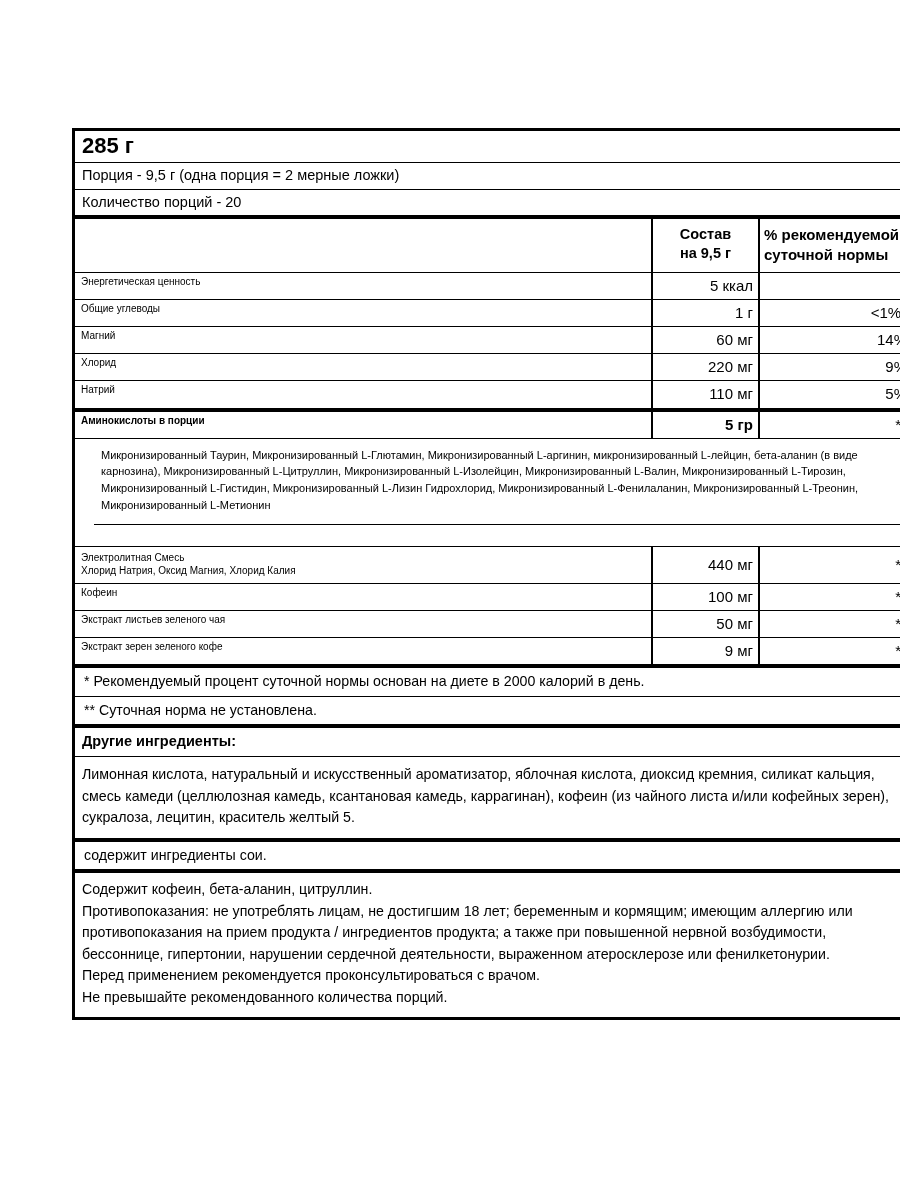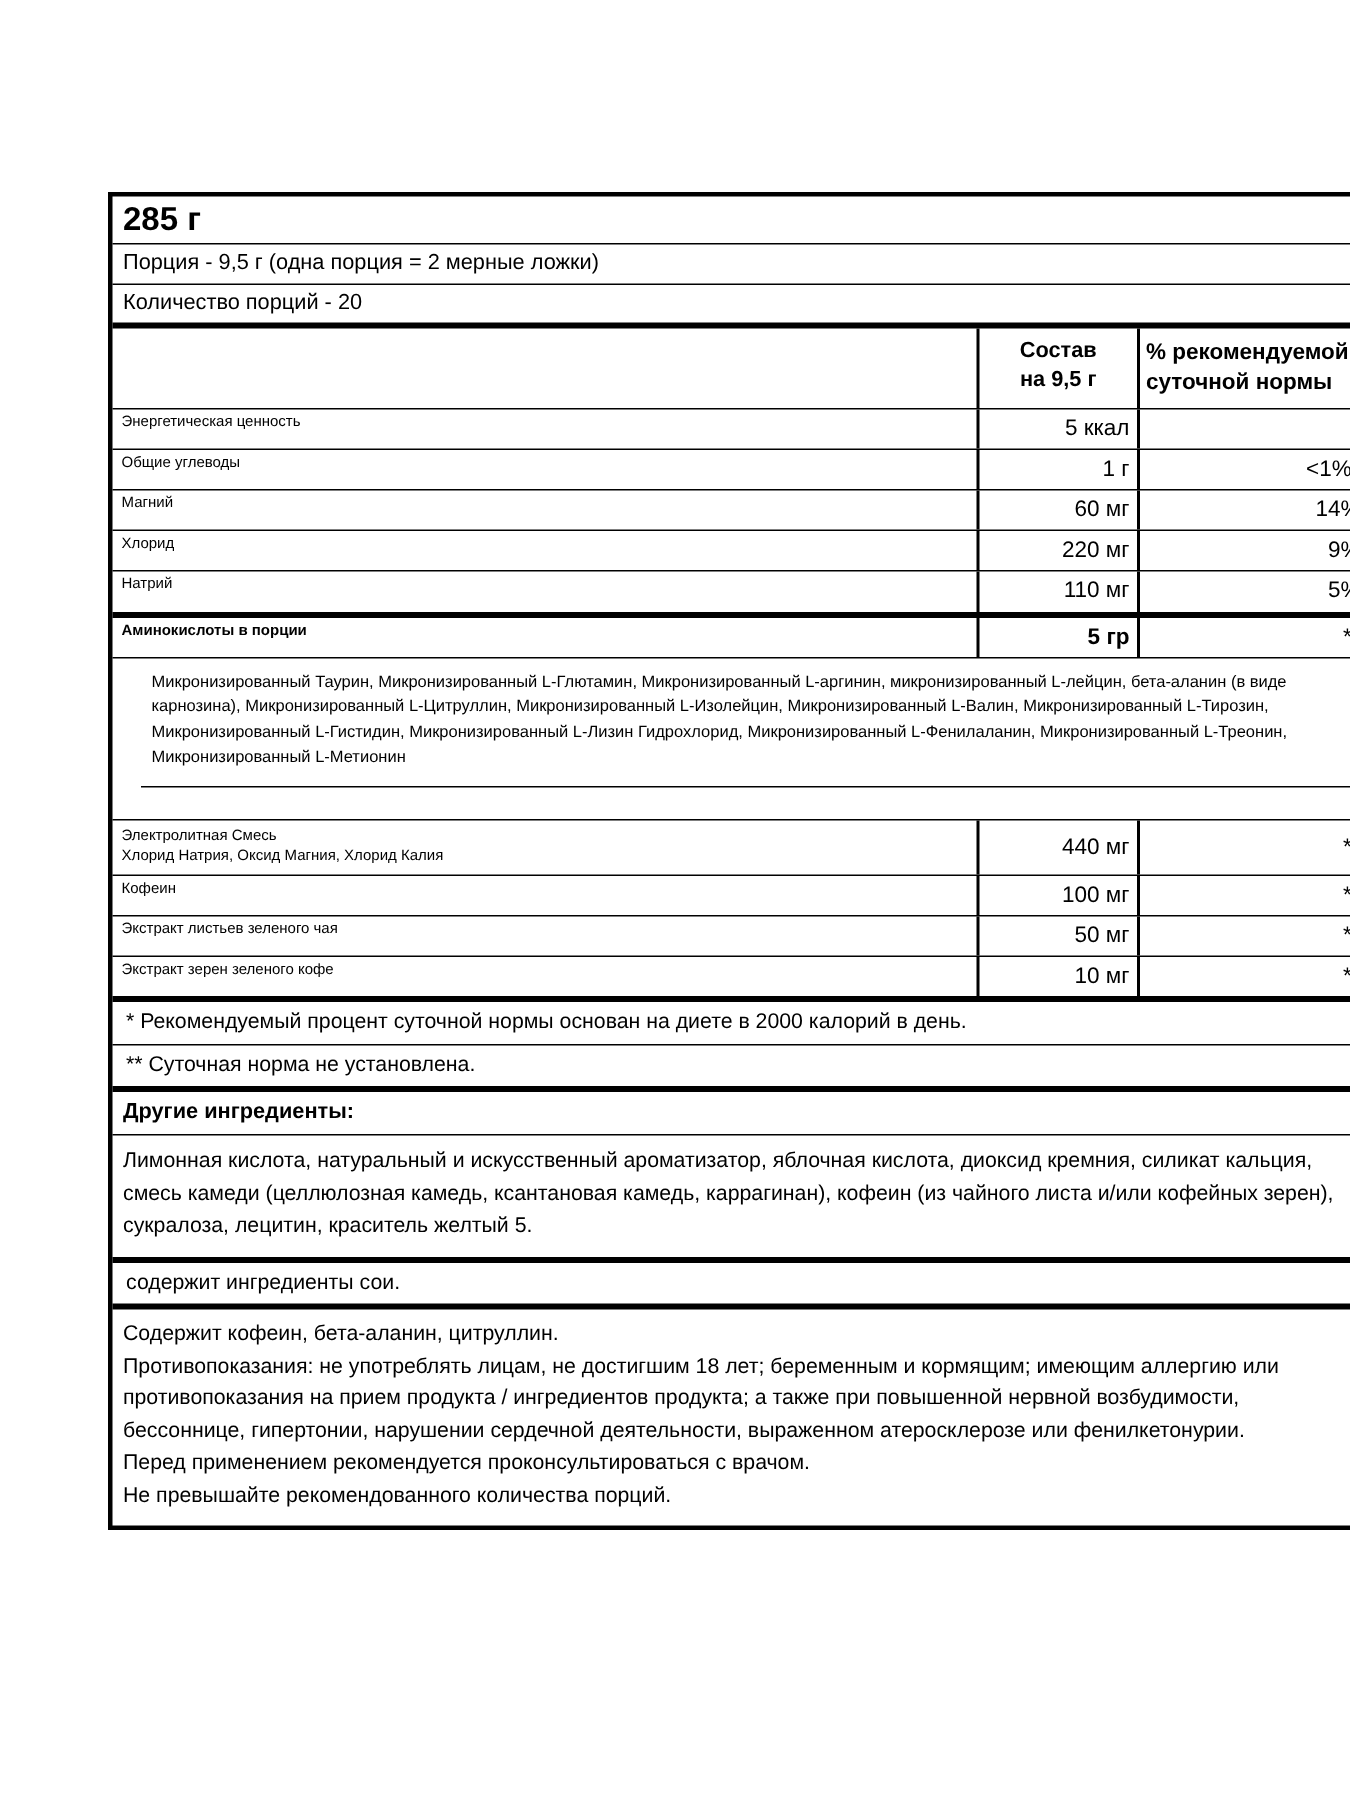--- a/index.html
+++ b/index.html
@@ -245,21 +245,21 @@
     </div>
 
     <div class="row hr-thin">
       <div class="cell-name">Экстракт листьев зеленого чая</div>
       <div class="cell-amount">50 мг</div>
       <div class="cell-dv">**</div>
     </div>
 
     <div class="row hr-thick">
       <div class="cell-name">Экстракт зерен зеленого кофе</div>
-      <div class="cell-amount">10 мг</div>
+      <div class="cell-amount">9 мг</div>
       <div class="cell-dv">**</div>
     </div>
 
     <div class="note-row hr-thin">* Рекомендуемый процент суточной нормы основан на диете в 2000 калорий в день.</div>
 
     <div class="note-row hr-thick">** Суточная норма не установлена.</div>
 
     <div class="section-head hr-thin">Другие ингредиенты:</div>
 
     <div class="para-row hr-thick">Лимонная кислота, натуральный и искусственный ароматизатор, яблочная кислота, диоксид кремния, силикат кальция, смесь камеди (целлюлозная камедь, ксантановая камедь, каррагинан), кофеин (из чайного листа и/или кофейных зерен), сукралоза, лецитин, краситель желтый 5.</div>

